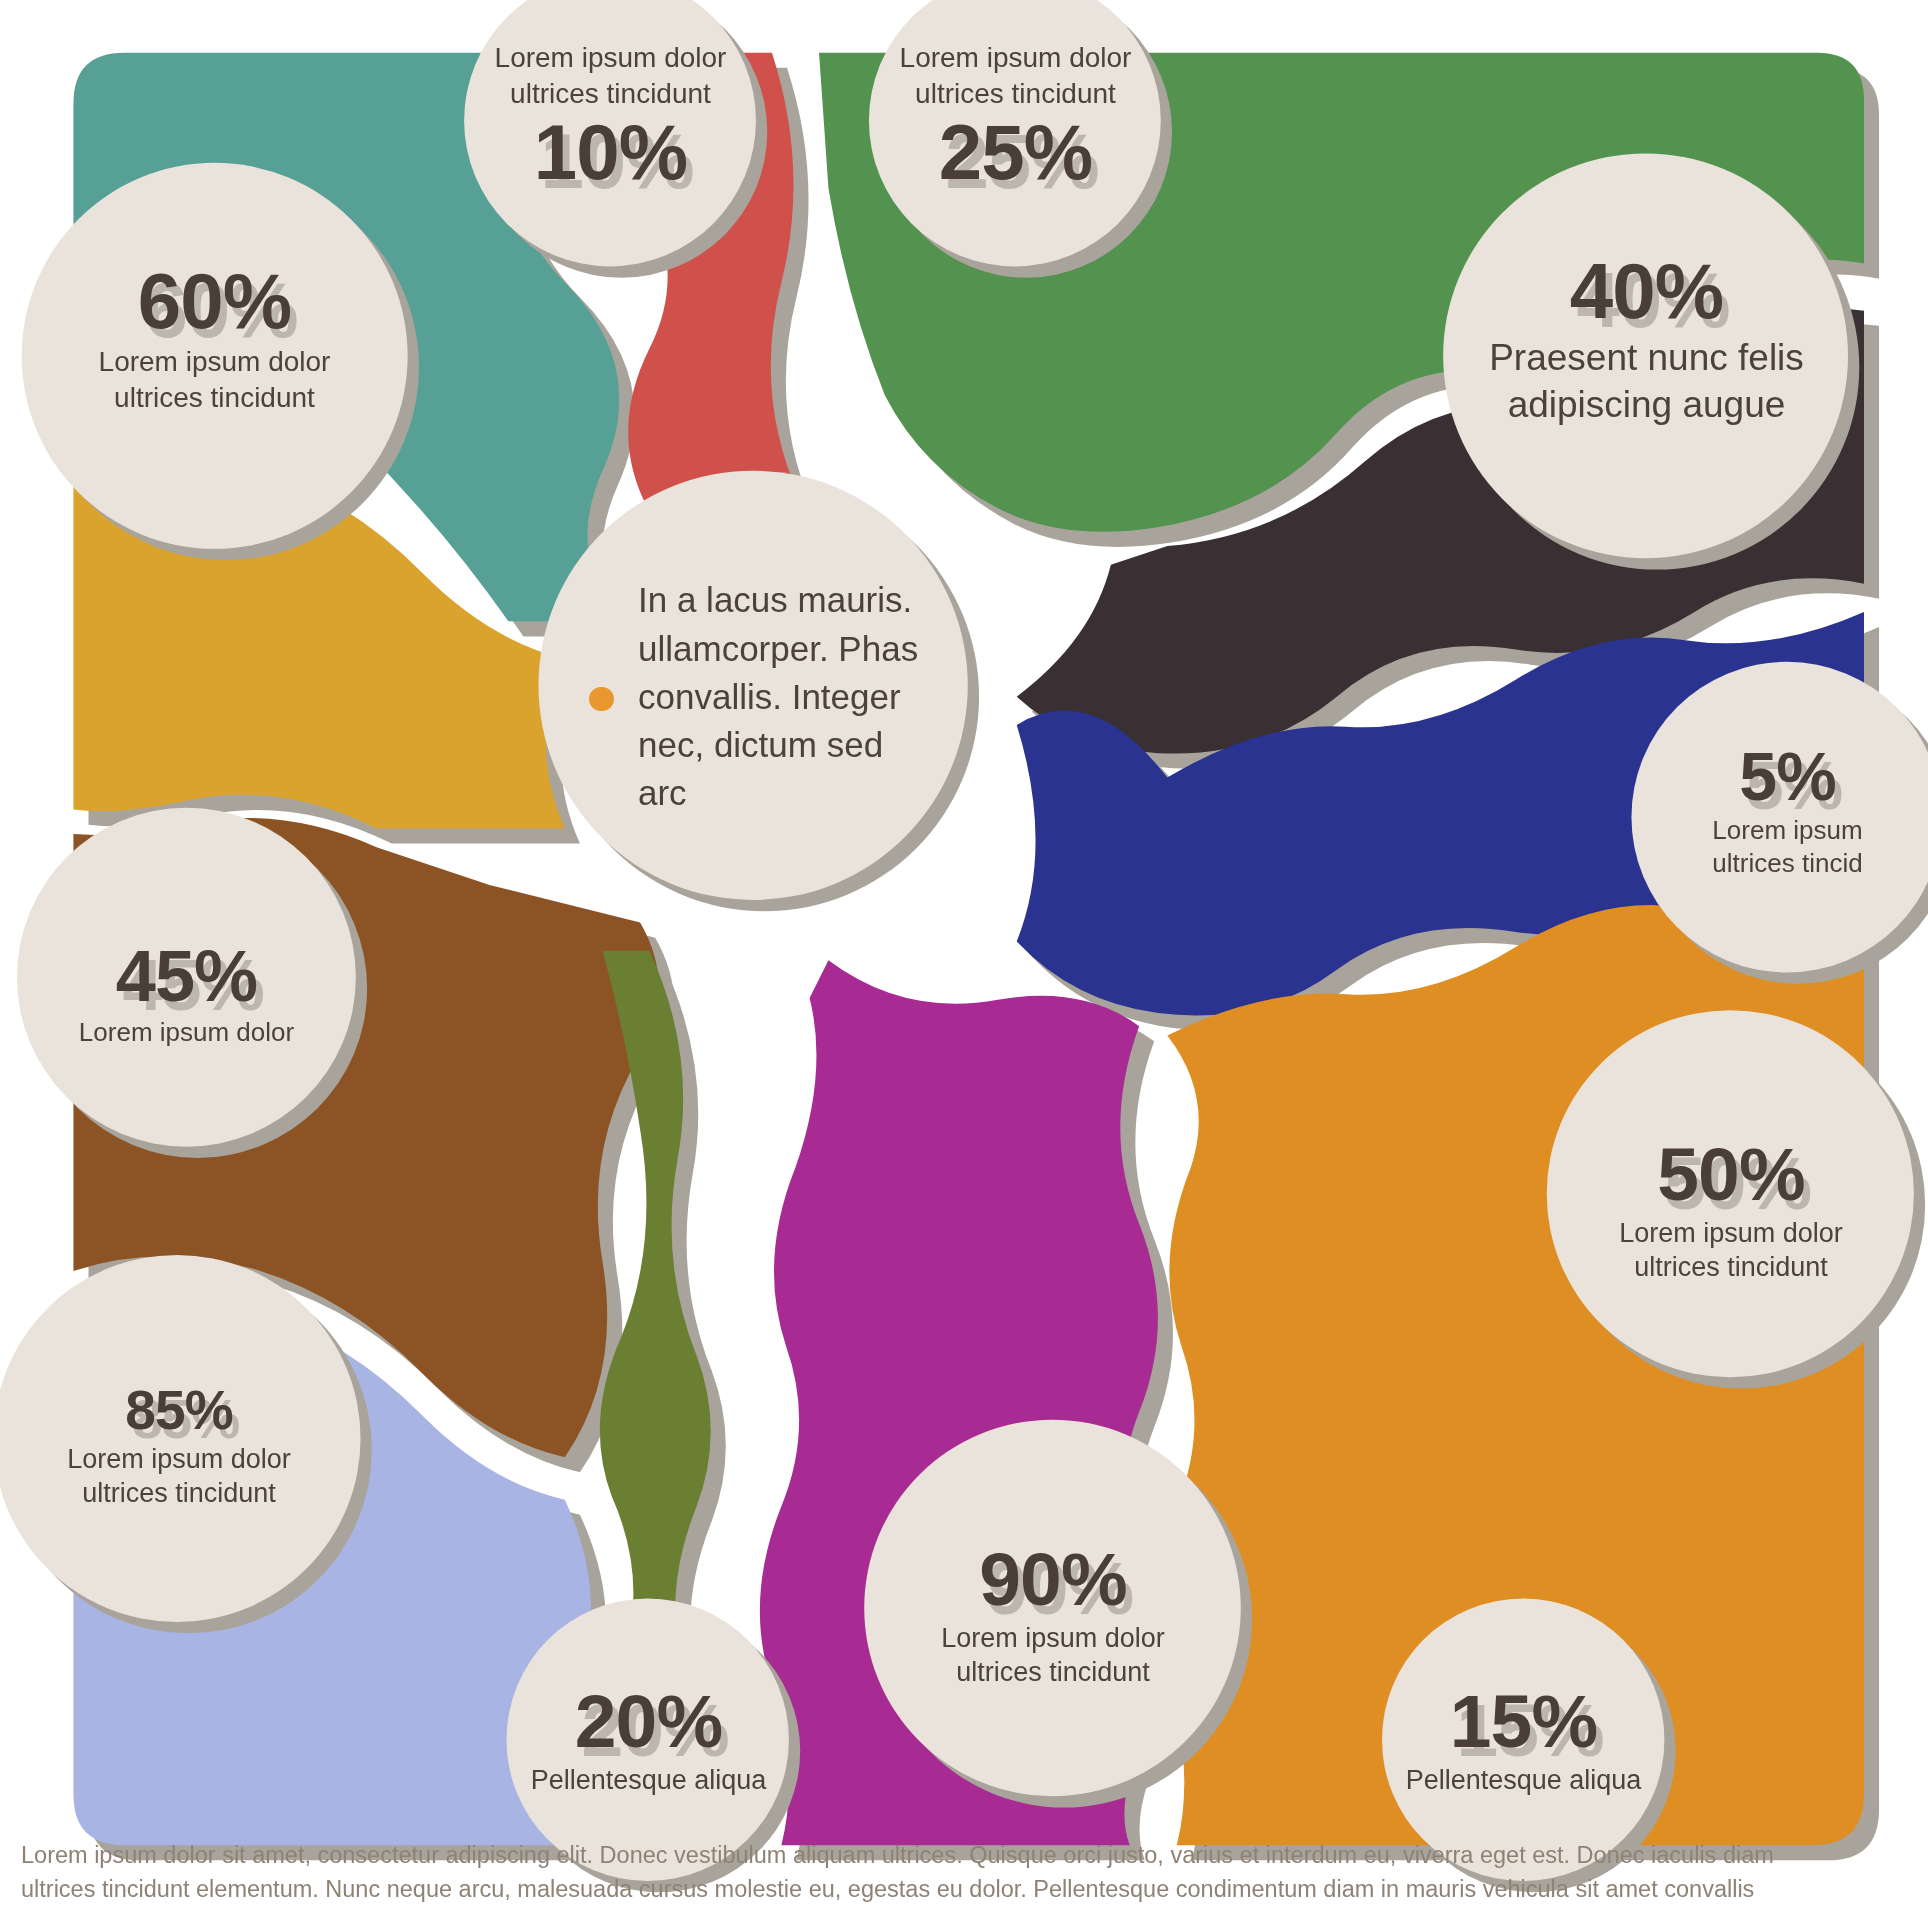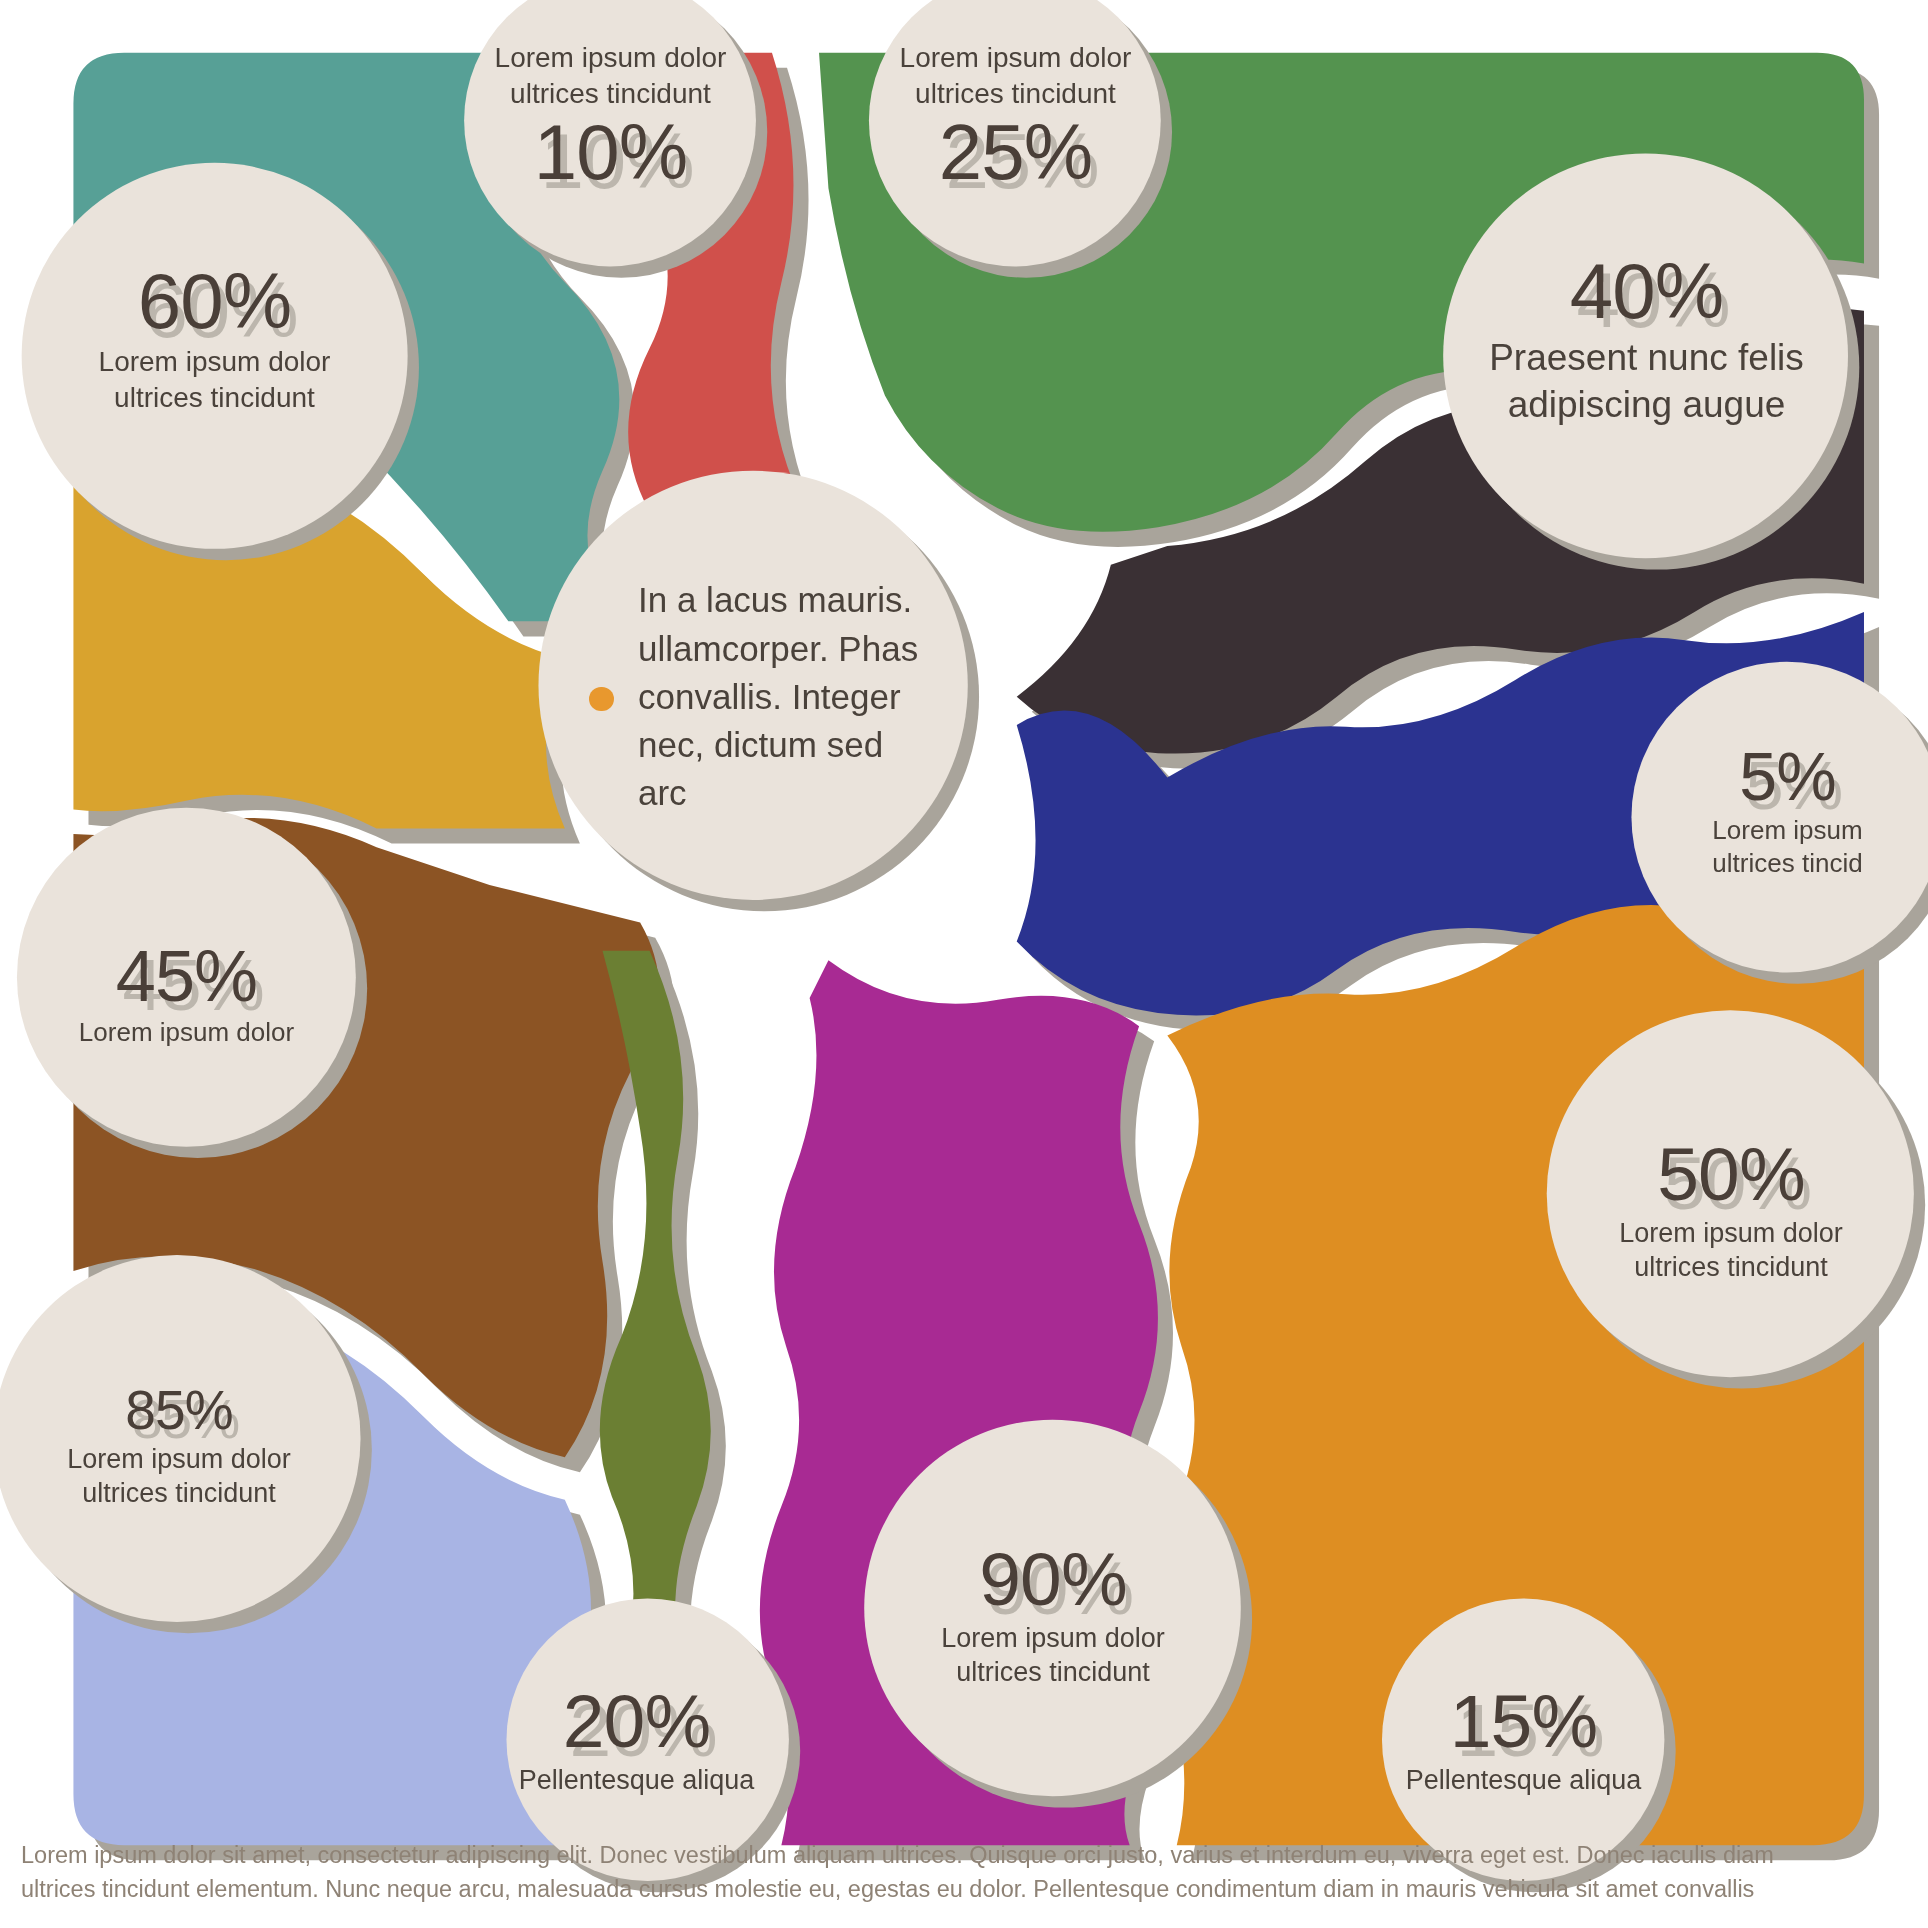--- a/index.html
+++ b/index.html
@@ -28,21 +28,21 @@
     height: 1928px;
   }
   
   .callout {
     position: absolute;
     text-align: center;
     color: #4A423B;
     pointer-events: none;
   }
   .pct {
-    font-weight: normal;
+    font-weight: bold;
     color: #4A3F38;
     line-height: 0.95;
     letter-spacing: -0.9px;
     text-shadow: 6.6px 8.5px 0 rgba(150,145,135,0.55);
     white-space: nowrap;
   }
   .cap {
     color: #4A423B;
     line-height: 1.28;
     white-space: nowrap;
@@ -237,21 +237,21 @@
   </div>
 
   <div class="callout c-below" style="left:874px; top:1544px; width:358px;">
     <div class="pct" style="font-size:75px;">90%</div>
     <div class="cap" style="font-size:27px;">
       <span>Lorem ipsum dolor</span><br>
       <span>ultrices  tincidunt</span>
     </div>
   </div>
 
-  <div class="callout c-below" style="left:448px; top:1686px; width:377px;">
+  <div class="callout c-below" style="left:460px; top:1686px; width:377px;">
     <div class="pct" style="font-size:75px;">20%</div>
     <div class="cap" style="font-size:27px;">
       <span>Pellentesque aliqua</span>
     </div>
   </div>
 
   <div class="callout c-below" style="left:1335px; top:1686px; width:377px;">
     <div class="pct" style="font-size:75px;">15%</div>
     <div class="cap" style="font-size:27px;">
       <span>Pellentesque aliqua</span>

